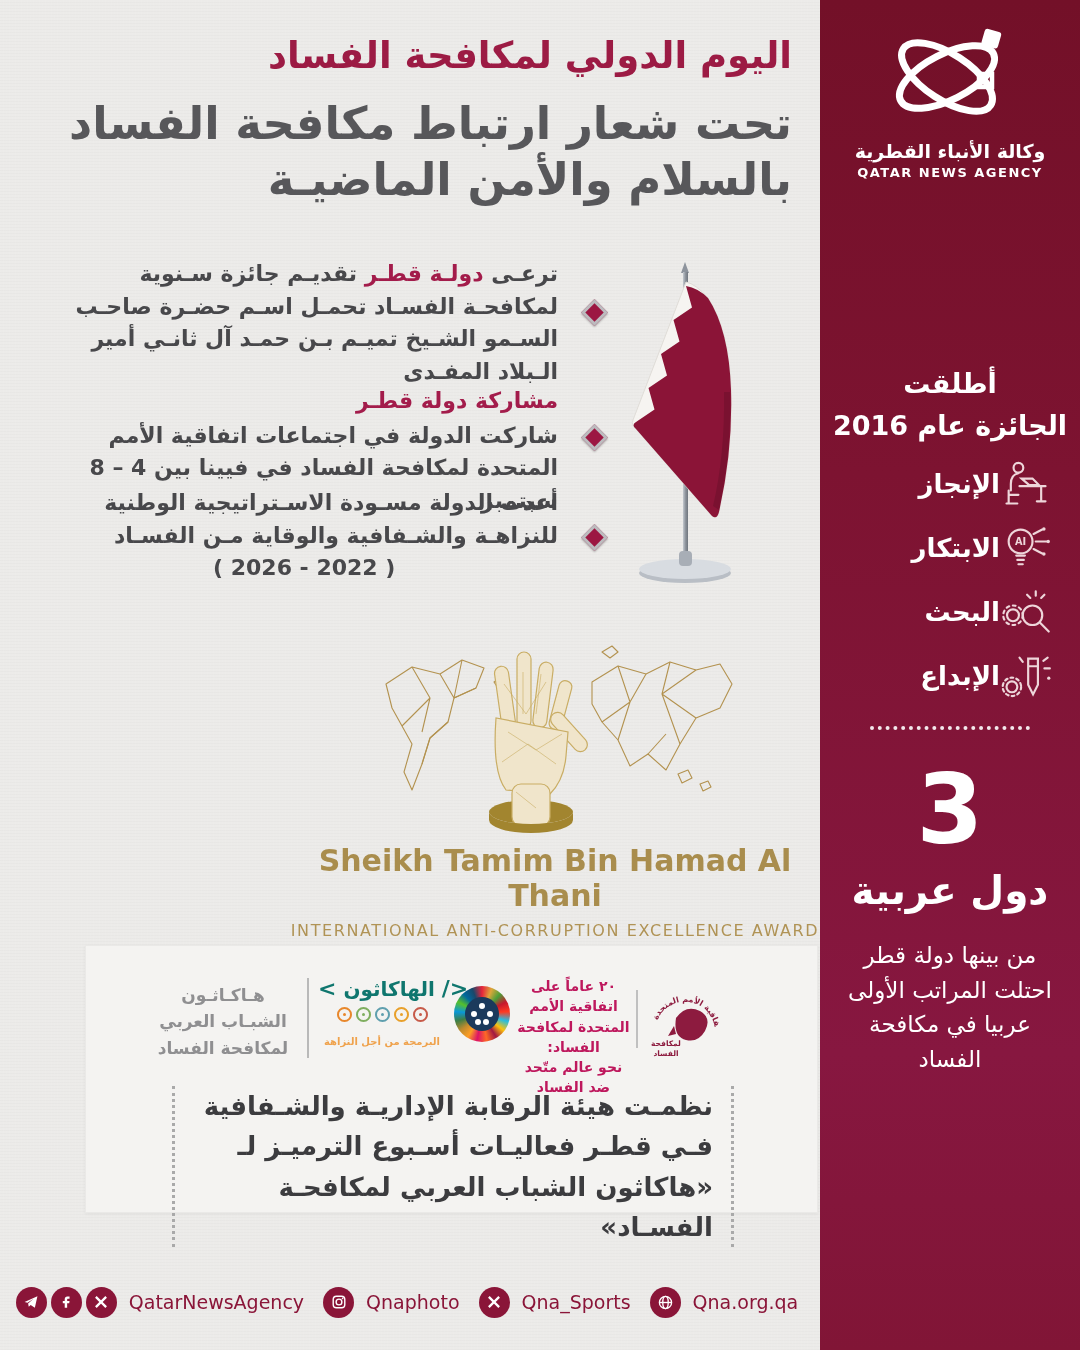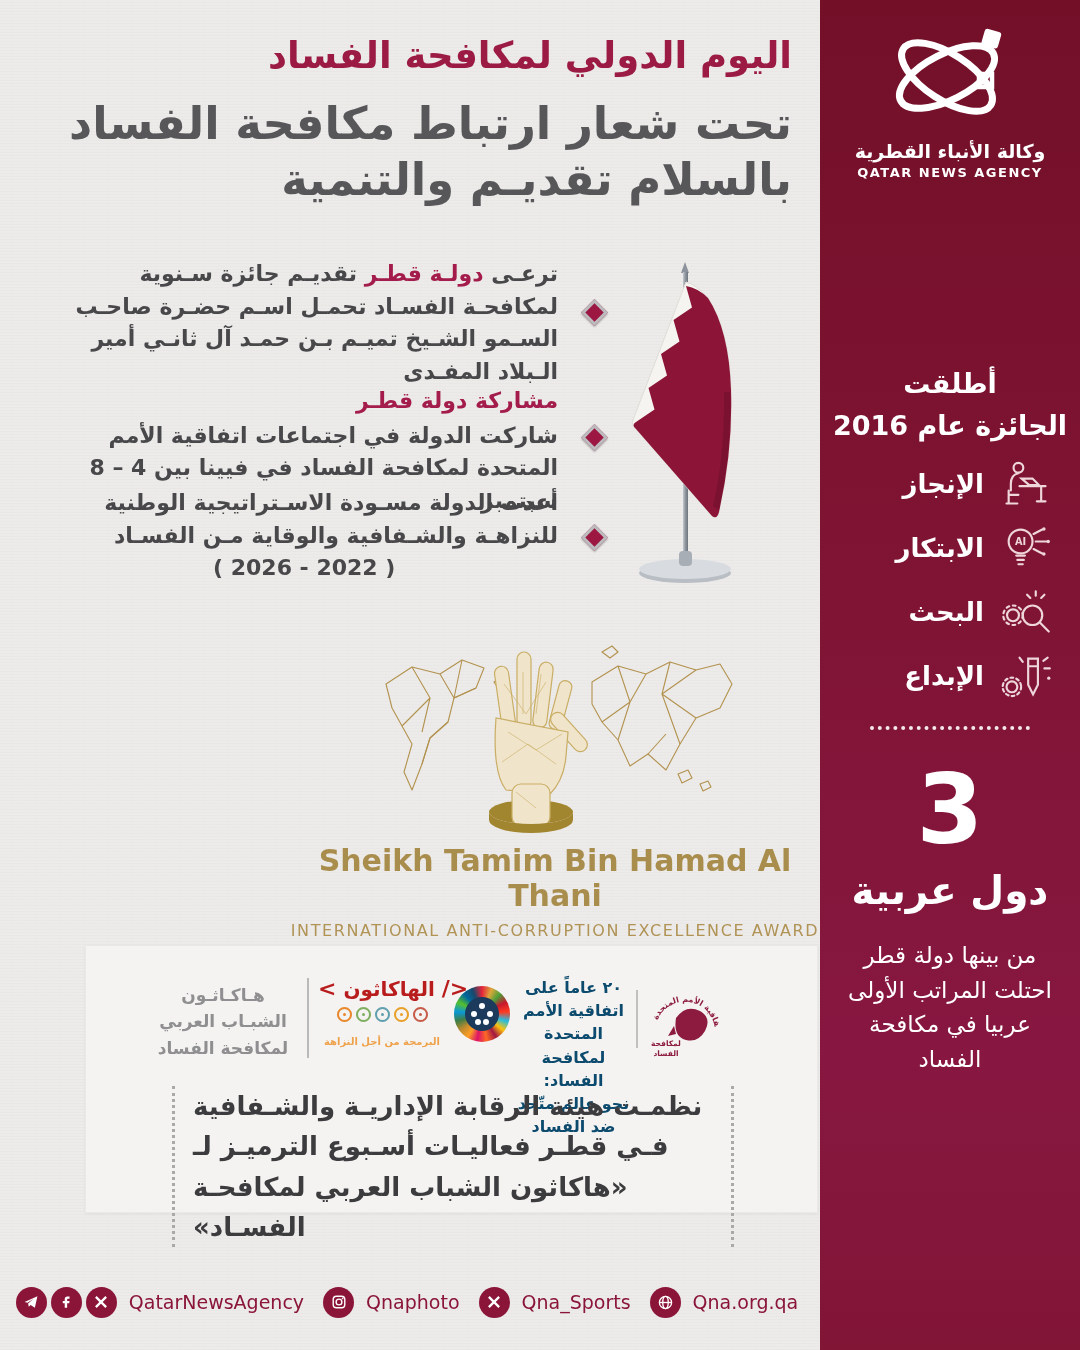--- a/index.html
+++ b/index.html
@@ -18,21 +18,21 @@
     position:absolute; top:0; right:0; width:260px; height:1350px;
     background:linear-gradient(180deg,#731028 0%, #7d1331 35%, #871740 78%, #811536 100%);
     color:#fff; text-align:center;
   }
   .qna-logo { position:absolute; top:22px; left:0; width:260px; text-align:center; }
   .qna-ar { font-size:19px; font-weight:bold; margin-top:4px; }
   .qna-en { font-size:13px; font-weight:bold; letter-spacing:1.5px; margin-top:3px; }
   .launch { position:absolute; top:363px; width:260px; font-weight:bold; font-size:27px; line-height:1.55; }
   .criteria { position:absolute; top:452px; right:28px; width:210px; }
   .crit-row { display:flex; flex-direction:row; align-items:center; justify-content:flex-end; height:64px; direction:ltr; }
-  .crit-label { font-size:26px; font-weight:bold; margin-right:16px; }
+  .crit-label { font-size:26px; font-weight:bold; }
   .crit-icon { width:52px; height:52px; flex:0 0 52px; }
   .dotline { position:absolute; top:726px; left:50px; width:160px; border-top:4px dotted rgba(255,255,255,.9); }
   .big3 { position:absolute; top:762px; width:260px; font-size:96px; font-weight:bold; line-height:1; }
   .arab-countries { position:absolute; top:868px; width:260px; font-size:39px; font-weight:bold; }
   .countries-note { position:absolute; top:938px; left:20px; width:220px; font-size:23px; line-height:1.5; direction:rtl; }
   
   .main { position:absolute; top:0; left:0; width:820px; height:1350px; direction:rtl; }
   .title { position:absolute; top:34px; right:28px; font-size:37px; font-weight:bold; color:#9c1b44; }
   .subtitle { position:absolute; top:96px; right:28px; font-size:45px; font-weight:bold; color:#57575a; text-align:right; line-height:1.25; }
   .bullet-text { position:absolute; right:262px; width:500px; text-align:right; font-size:22px; color:#48484b; font-weight:bold; line-height:1.48; }
@@ -55,56 +55,56 @@
   .award-title { font-size:30px; font-weight:bold; color:#a98d4d; }
   .award-sub { font-size:16px; color:#b09355; letter-spacing:1.6px; margin-top:8px; }
   
   .card { position:absolute; top:945px; left:85px; width:733px; height:268px;
     background:#f4f3f1; border:1px solid rgba(0,0,0,.04); box-shadow:0 1px 3px rgba(0,0,0,.05); direction:ltr; }
   .partners { position:absolute; top:22px; left:0; width:733px; height:110px; }
   .p-graytext { position:absolute; top:14px; left:62px; width:150px; text-align:center;
     color:#8f8f91; font-size:17px; font-weight:bold; line-height:1.55; direction:rtl; }
   .p-div1 { position:absolute; top:10px; left:221px; width:2px; height:80px; background:#b9b9b9; }
   .p-hack { position:absolute; top:8px; left:232px; width:128px; text-align:center; }
-  .hack-title { font-size:20px; font-weight:bold; color:#b91c1c; direction:ltr; white-space:nowrap; }
+  .hack-title { font-size:20px; font-weight:bold; color:#0f766e; direction:ltr; white-space:nowrap; }
   .hack-title .br { font-size:22px; }
   .hack-icons { margin-top:6px; display:flex; justify-content:center; gap:4px; }
   .hack-dot { width:15px; height:15px; border-radius:50%; border:2px solid; display:inline-block; position:relative; }
   .hack-dot::after{ content:""; position:absolute; left:4px; top:4px; width:3px; height:3px; border-radius:50%; background:currentColor; }
   .hack-tag { margin-top:14px; font-size:10px; font-weight:bold; color:#efa24c; }
   .p-sdg { position:absolute; top:18px; left:368px; width:56px; height:56px; border-radius:50%;
     background:conic-gradient(#e5243b,#dda63a,#4c9f38,#c5192d,#ff3a21,#26bde2,#fcc30b,#a21942,#fd6925,#dd1367,#fd9d24,#bf8b2e,#3f7e44,#0a97d9,#56c02b,#00689d,#19486a,#e5243b); }
   .sdg-center { position:absolute; left:11px; top:11px; width:34px; height:34px; border-radius:50%; background:#1b3a5c; }
   .sdg-center i { position:absolute; width:6px; height:6px; border-radius:50%; background:#fff; }
   .p-uncac-text { position:absolute; top:8px; left:430px; width:115px; text-align:center;
-    color:#0c4a6e; font-size:16px; font-weight:bold; line-height:1.45; direction:rtl; }
+    color:#be185d; font-size:14px; font-weight:bold; line-height:1.45; direction:rtl; }
   .p-div2 { position:absolute; top:22px; left:550px; width:1.5px; height:58px; background:#c0c0c0; }
   .p-emblem { position:absolute; top:10px; left:560px; width:78px; height:88px; }
-  .org-text { position:absolute; top:140px; left:86px; width:562px; text-align:left;
+  .org-text { position:absolute; top:140px; left:86px; width:562px; text-align:right;
     font-size:26px; font-weight:bold; color:#3c3c3f; line-height:1.55; direction:rtl;
     border-right:3px dotted #a9a9a9; border-left:3px dotted #a9a9a9; padding:0 18px; }
   
   .footer { position:absolute; top:1272px; left:0; width:820px; height:60px;
     display:flex; align-items:center; justify-content:center; gap:13px; direction:ltr; }
   .soc { width:31px; height:31px; border-radius:50%; background:#8a1538; display:flex; align-items:center; justify-content:center; }
   .soc svg { display:block; }
   .soc-group { display:flex; align-items:center; gap:4px; }
   .soc-label { color:#8a1538; font-size:19px; font-weight:normal; margin:0 6px 0 8px; }
 </style>
 </head>
 <body>
 
 <div class="canvas">
 
   <div class="main">
 
     <div class="title">اليوم الدولي لمكافحة الفساد</div>
     <div class="subtitle">
       <div>تحت شعار ارتباط مكافحة الفساد</div>
-      <div>بالسلام تقديـم والتنمية</div>
+      <div>بالسلام والأمن الماضيـة</div>
     </div>
 
     <div class="diamond" style="top:303px;"></div>
     <div class="bullet-text" style="top:258px;">
       <span>ترعـى </span><span class="b-highlight">دولـة قطـر</span><span> تقديـم جائزة سـنوية لمكافحـة الفسـاد تحمـل اسـم حضـرة صاحـب السـمو الشـيخ تميـم بـن حمـد آل ثانـي أمير الـبلاد المفـدى</span>
     </div>
 
     <div class="diamond" style="top:428px;"></div>
     <div class="bullet-text" style="top:385px;">
       <span class="b-heading">مشاركة دولة قطـر</span>

